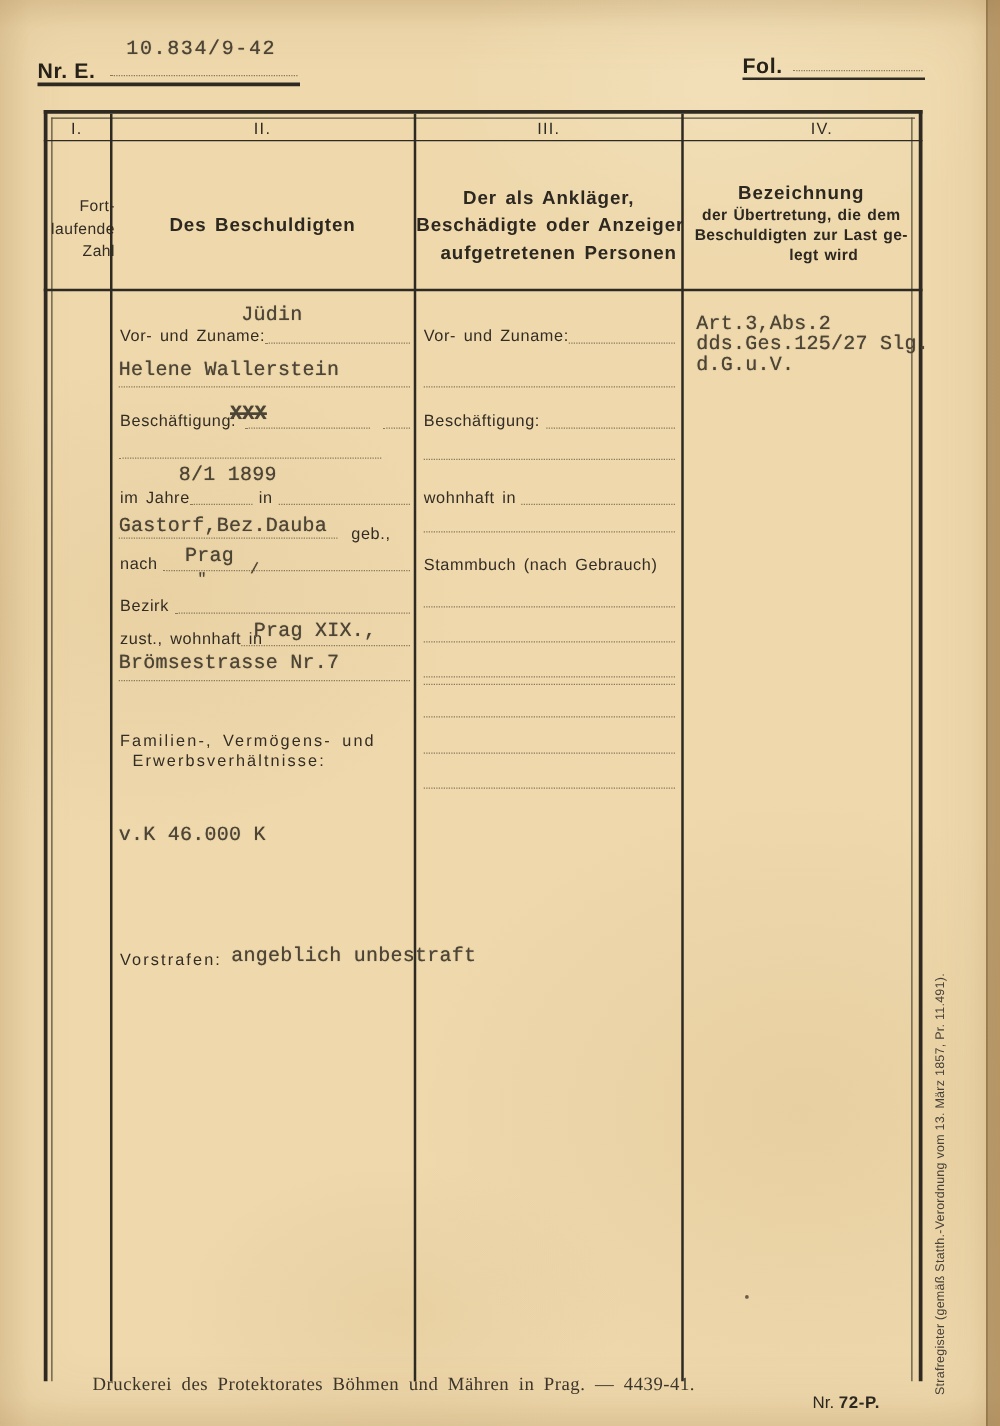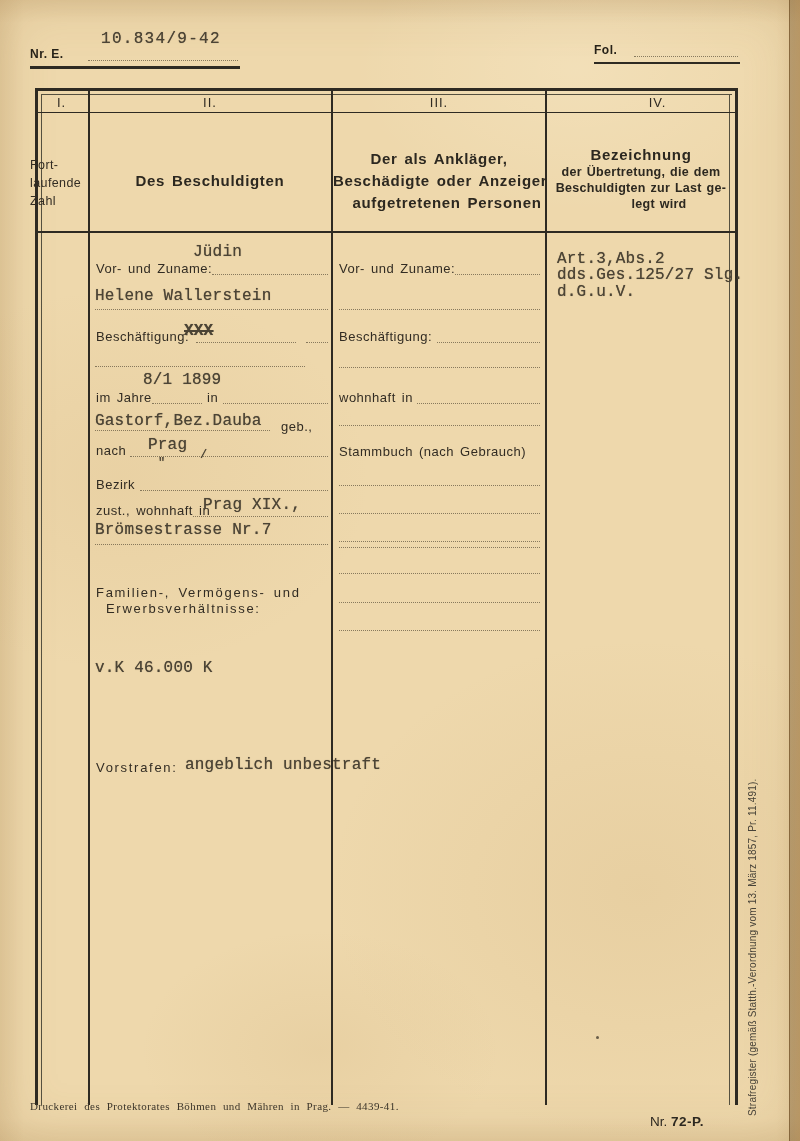--- a/index.html
+++ b/index.html
@@ -25,24 +25,24 @@
     text-shadow:0 0 .7px rgba(76,68,53,.8);
   }
   .typed-sm{font-size:12px;}
   .struck{text-decoration:line-through;text-decoration-thickness:1.5px;font-weight:700;}
   .overtyped{font-weight:700;text-shadow:.6px 0 0 #4c4435,0 0 1px rgba(76,68,53,.9);}
   .dot{height:0;border-bottom:1.5px dotted rgba(96,84,62,.72);}
   .line{background:#2e2a22;}
   .thin{background:#55503f;}
   .numeral{font-size:13px;color:#2f2a22;letter-spacing:1px;text-align:center;}
   .colhead{font-weight:700;font-size:15px;color:#2c2820;letter-spacing:.7px;word-spacing:2px;text-align:center;white-space:nowrap;}
-  .colhead1{font-weight:400;font-size:12.5px;color:#322c23;letter-spacing:.4px;text-align:left;}
+  .colhead1{font-weight:400;font-size:12.5px;color:#322c23;letter-spacing:.4px;text-align:right;}
   .colhead-sub{font-weight:700;font-size:12.5px;color:#2c2820;letter-spacing:.3px;word-spacing:1px;text-align:center;white-space:nowrap;}
-  .big{font-weight:700;font-size:12px;color:#272218;letter-spacing:.5px;}
-  .serif{font-family:"Liberation Serif",serif;font-size:11px;color:#3c352a;letter-spacing:.4px;word-spacing:3.5px;white-space:nowrap;}
+  .big{font-weight:700;font-size:17px;color:#272218;letter-spacing:.5px;}
+  .serif{font-family:"Liberation Serif",serif;font-size:15px;color:#3c352a;letter-spacing:.4px;word-spacing:3.5px;white-space:nowrap;margin-left:44px;}
   .formnr{font-size:13.5px;color:#2c2820;white-space:nowrap;}
   .formnr .b{font-weight:700;letter-spacing:.5px;}
   .sidebar-note{
     transform:rotate(-90deg);transform-origin:0 0;white-space:nowrap;
     font-size:10px;color:#474238;letter-spacing:.2px;
   }
   .edge{
     left:789px;top:0;width:11px;height:1141px;
     background:linear-gradient(90deg, rgba(110,78,36,.38), rgba(156,116,62,.55));
     border-left:1px solid rgba(92,64,28,.55);

